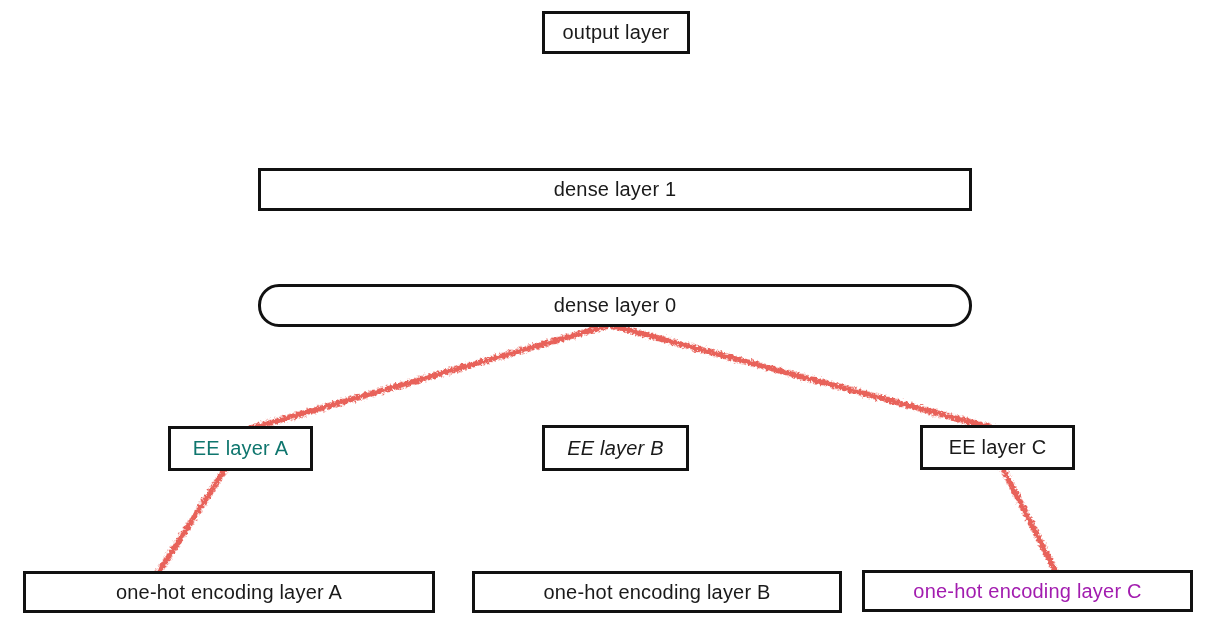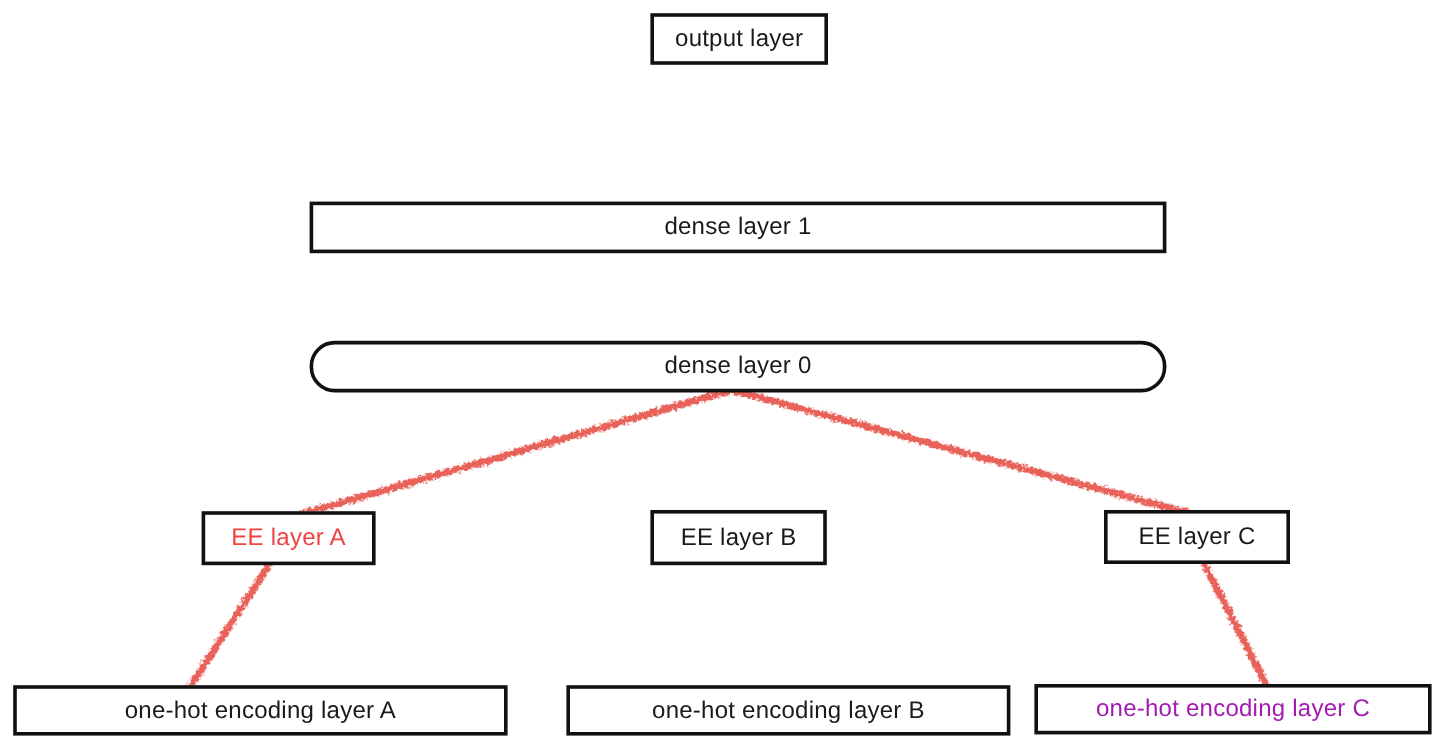--- a/index.html
+++ b/index.html
@@ -40,23 +40,23 @@
     align-items: center;
     justify-content: center;
     white-space: nowrap;
     letter-spacing: 0.2px;
   }
   
   .node.output  { left: 542px; top: 11px;  width: 148px; height: 43px; }
   .node.dense1  { left: 258px; top: 146px; width: 714px; height: 43px; margin-top: 22px; }
   .node.dense0  { left: 258px; top: 284px; width: 714px; height: 43px; border-radius: 21px; }
   .node.eeA     { left: 168px; top: 426px; width: 145px; height: 45px; }
-  .node.eeB     { left: 542px; top: 425px; width: 147px; height: 46px; }
+  .node.eeB     { left: 542px; top: 425px; width: 147px; height: 46px; font-style: italic; }
   .node.eeC     { left: 920px; top: 425px; width: 155px; height: 45px; }
-  .node.onehotA { left: 11px;  top: 571px; width: 412px; height: 42px; }
+  .node.onehotA { left: 23px;  top: 571px; width: 412px; height: 42px; }
   .node.onehotB { left: 472px; top: 571px; width: 370px; height: 42px; }
   .node.onehotC { left: 862px; top: 570px; width: 331px; height: 42px; }
 </style>
 </head>
 <body>
 
 <div id="canvas" style="--connector-color: #e8625a; background: rgb(255, 255, 255); padding-left: 22px;">
 
   <svg id="edges" viewBox="0 0 1206 624" xmlns="http://www.w3.org/2000/svg">
     <defs>
@@ -83,20 +83,20 @@
     <line class="edge" x1="226" y1="468" x2="158" y2="573"></line>
     <line class="edge soft" x1="609" y1="468" x2="609" y2="573"></line>
     <line class="edge" x1="609" y1="468" x2="609" y2="573"></line>
     <line class="edge soft" x1="1002" y1="467" x2="1056" y2="572"></line>
     <line class="edge" x1="1002" y1="467" x2="1056" y2="572"></line>
   </svg>
 
   <div class="node output" style="border-color: rgb(17, 17, 17); background: rgb(255, 255, 255); color: rgb(26, 26, 26);">output layer</div>
   <div class="node dense1" style="border-color: rgb(17, 17, 17); background: rgb(255, 255, 255); color: rgb(26, 26, 26);">dense layer 1</div>
   <div class="node dense0" style="border-color: rgb(17, 17, 17); background: rgb(255, 255, 255); color: rgb(26, 26, 26);">dense layer 0</div>
-  <div class="node eeA" style="border-color: rgb(17, 17, 17); background: rgb(255, 255, 255); color: #ef4444;">EE layer A</div>
+  <div class="node eeA" style="border-color: rgb(17, 17, 17); background: rgb(255, 255, 255); color: #0f766e;">EE layer A</div>
   <div class="node eeB" style="border-color: rgb(17, 17, 17); background: rgb(255, 255, 255); color: rgb(26, 26, 26);">EE layer B</div>
   <div class="node eeC" style="border-color: rgb(17, 17, 17); background: rgb(255, 255, 255); color: rgb(26, 26, 26);">EE layer C</div>
   <div class="node onehotA" style="border-color: rgb(17, 17, 17); background: rgb(255, 255, 255); color: rgb(26, 26, 26);">one-hot encoding layer A</div>
   <div class="node onehotB" style="border-color: rgb(17, 17, 17); background: rgb(255, 255, 255); color: rgb(26, 26, 26);">one-hot encoding layer B</div>
   <div class="node onehotC" style="border-color: rgb(17, 17, 17); background: rgb(255, 255, 255); color: #a21caf;">one-hot encoding layer C</div>
 
 </div>
 
 </body></html>

